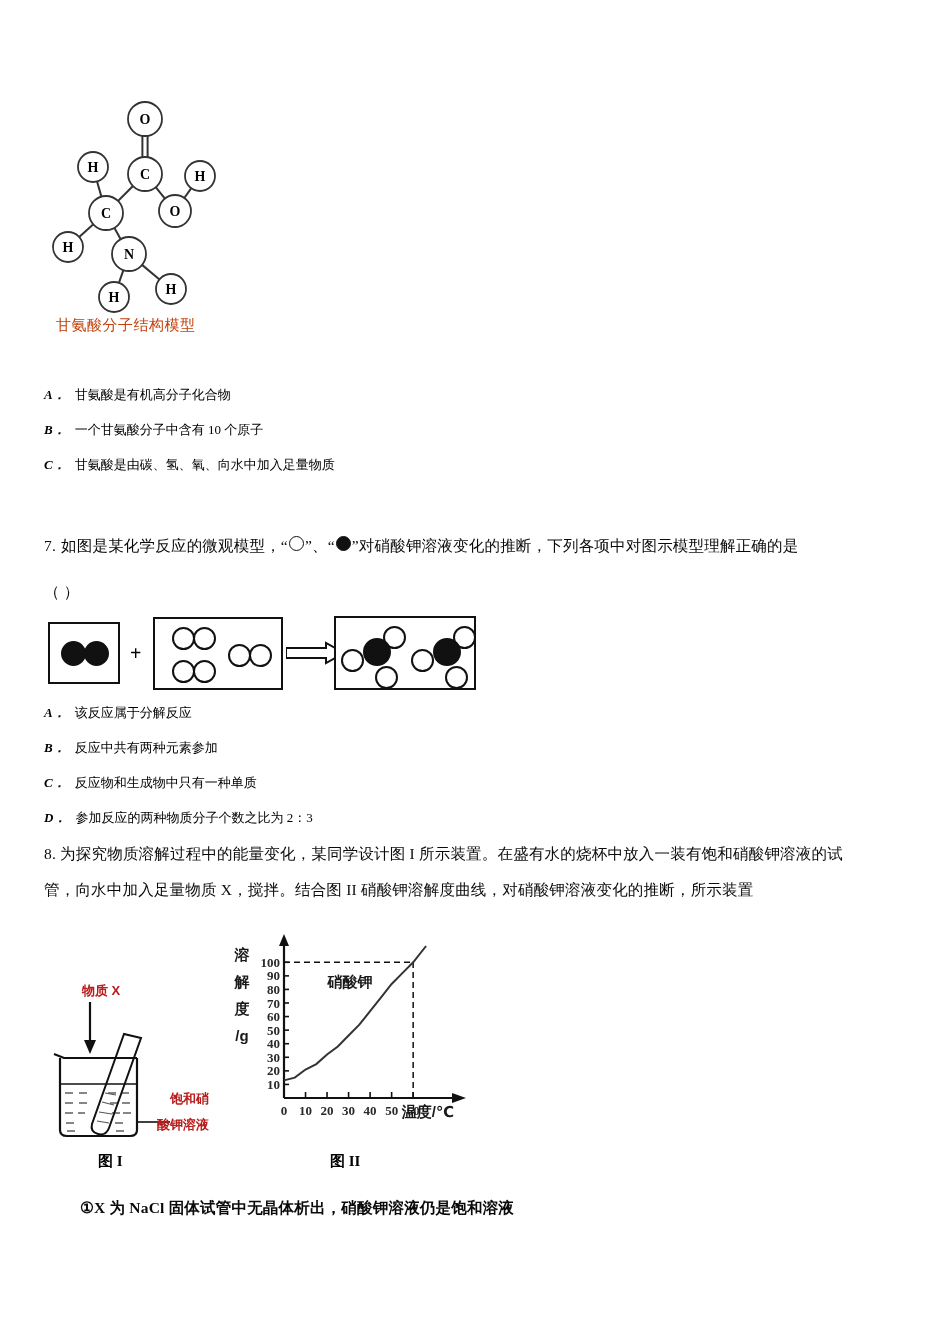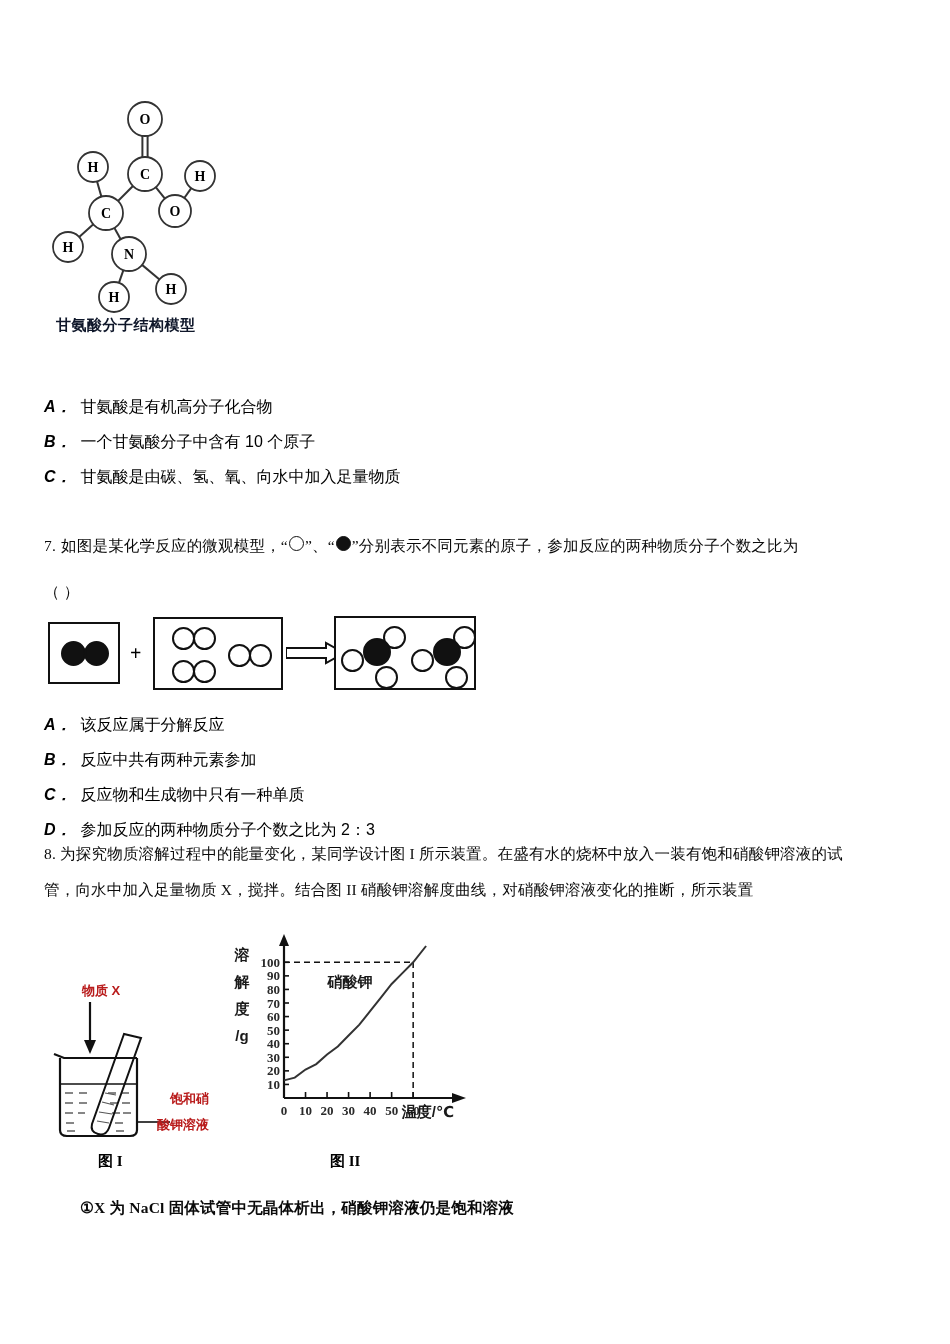--- a/index.html
+++ b/index.html
@@ -16,41 +16,40 @@
   
   .qtext{
     font-family:"Liberation Serif","DejaVu Serif",serif;
     font-size:15.5px;
     line-height:1.5;
     color:#0a0a0a;
     letter-spacing:0.2px;
   }
   .opt{
     position:absolute;
-    font-size:16px;
-    font-family:Liberation Sans, sans-serif;
+    font-size:13px;
+    font-family:Liberation Serif, serif;
     white-space:nowrap;
-    margin-top:11px;
   }
   .opt .lbl{font-weight:bold;font-style:italic;margin-right:9px;}
 
   
   .molwrap{position:absolute;left:48px;top:92px;width:240px;height:250px;}
   .molwrap svg{display:block;}
   .moltext{
     font-family:"Liberation Serif","DejaVu Serif",serif;
     font-size:14px;font-weight:bold;
   }
   .molcaption{
     position:absolute;left:56px;top:316px;
     font-size:15px;
     font-family:"Liberation Sans","DejaVu Sans",sans-serif;
-    font-weight:bold;
+    font-weight:normal;
     letter-spacing:0.5px;
-    color:#0f172a;
+    color:#c2410c;
   }
 
   
   .q7line{position:absolute;left:44px;top:532px;width:880px;}
   .q7line .inl{display:inline;vertical-align:middle;}
   .circ-open{
     display:inline-block;width:13px;height:13px;border:1.6px solid #111;
     border-radius:50%;background:#fff;vertical-align:middle;margin:0 1px;
     position:relative;top:-2px;
   }
@@ -155,21 +154,21 @@
     <span class="lbl">A．</span><span>甘氨酸是有机高分子化合物</span>
   </div>
   <div class="opt" style="left:44px;top:421px;">
     <span class="lbl">B．</span><span>一个甘氨酸分子中含有 10 个原子</span>
   </div>
   <div class="opt" style="left:44px;top:456px;">
     <span class="lbl">C．</span><span>甘氨酸是由碳、氢、氧、向水中加入足量物质</span>
   </div>
 
   <div class="q7line qtext">
-    <span class="inl">7.</span><span class="inl" style="margin-left:5px;text-align:right;">如图是某化学反应的微观模型，“</span><span class="circ-open"></span><span class="inl">”、“</span><span class="circ-fill"></span><span class="inl">”分别表示不同元素的原子，参加反应的两种物质分子个数之比为</span>
+    <span class="inl">7.</span><span class="inl" style="margin-left:5px;text-align:right;">如图是某化学反应的微观模型，“</span><span class="circ-open"></span><span class="inl">”、“</span><span class="circ-fill"></span><span class="inl">”对硝酸钾溶液变化的推断，下列各项中对图示模型理解正确的是</span>
   </div>
   <div class="q7paren qtext">（ ）</div>
 
   <div class="rxn" style="width:430px;height:82px;">
 
     <div class="rxnbox" style="left:0px;top:10px;width:72px;height:62px;">
       <div class="atom b" style="left:11px;top:17px;width:25px;height:25px;"></div>
       <div class="atom b" style="left:34px;top:17px;width:25px;height:25px;"></div>
     </div>
 

